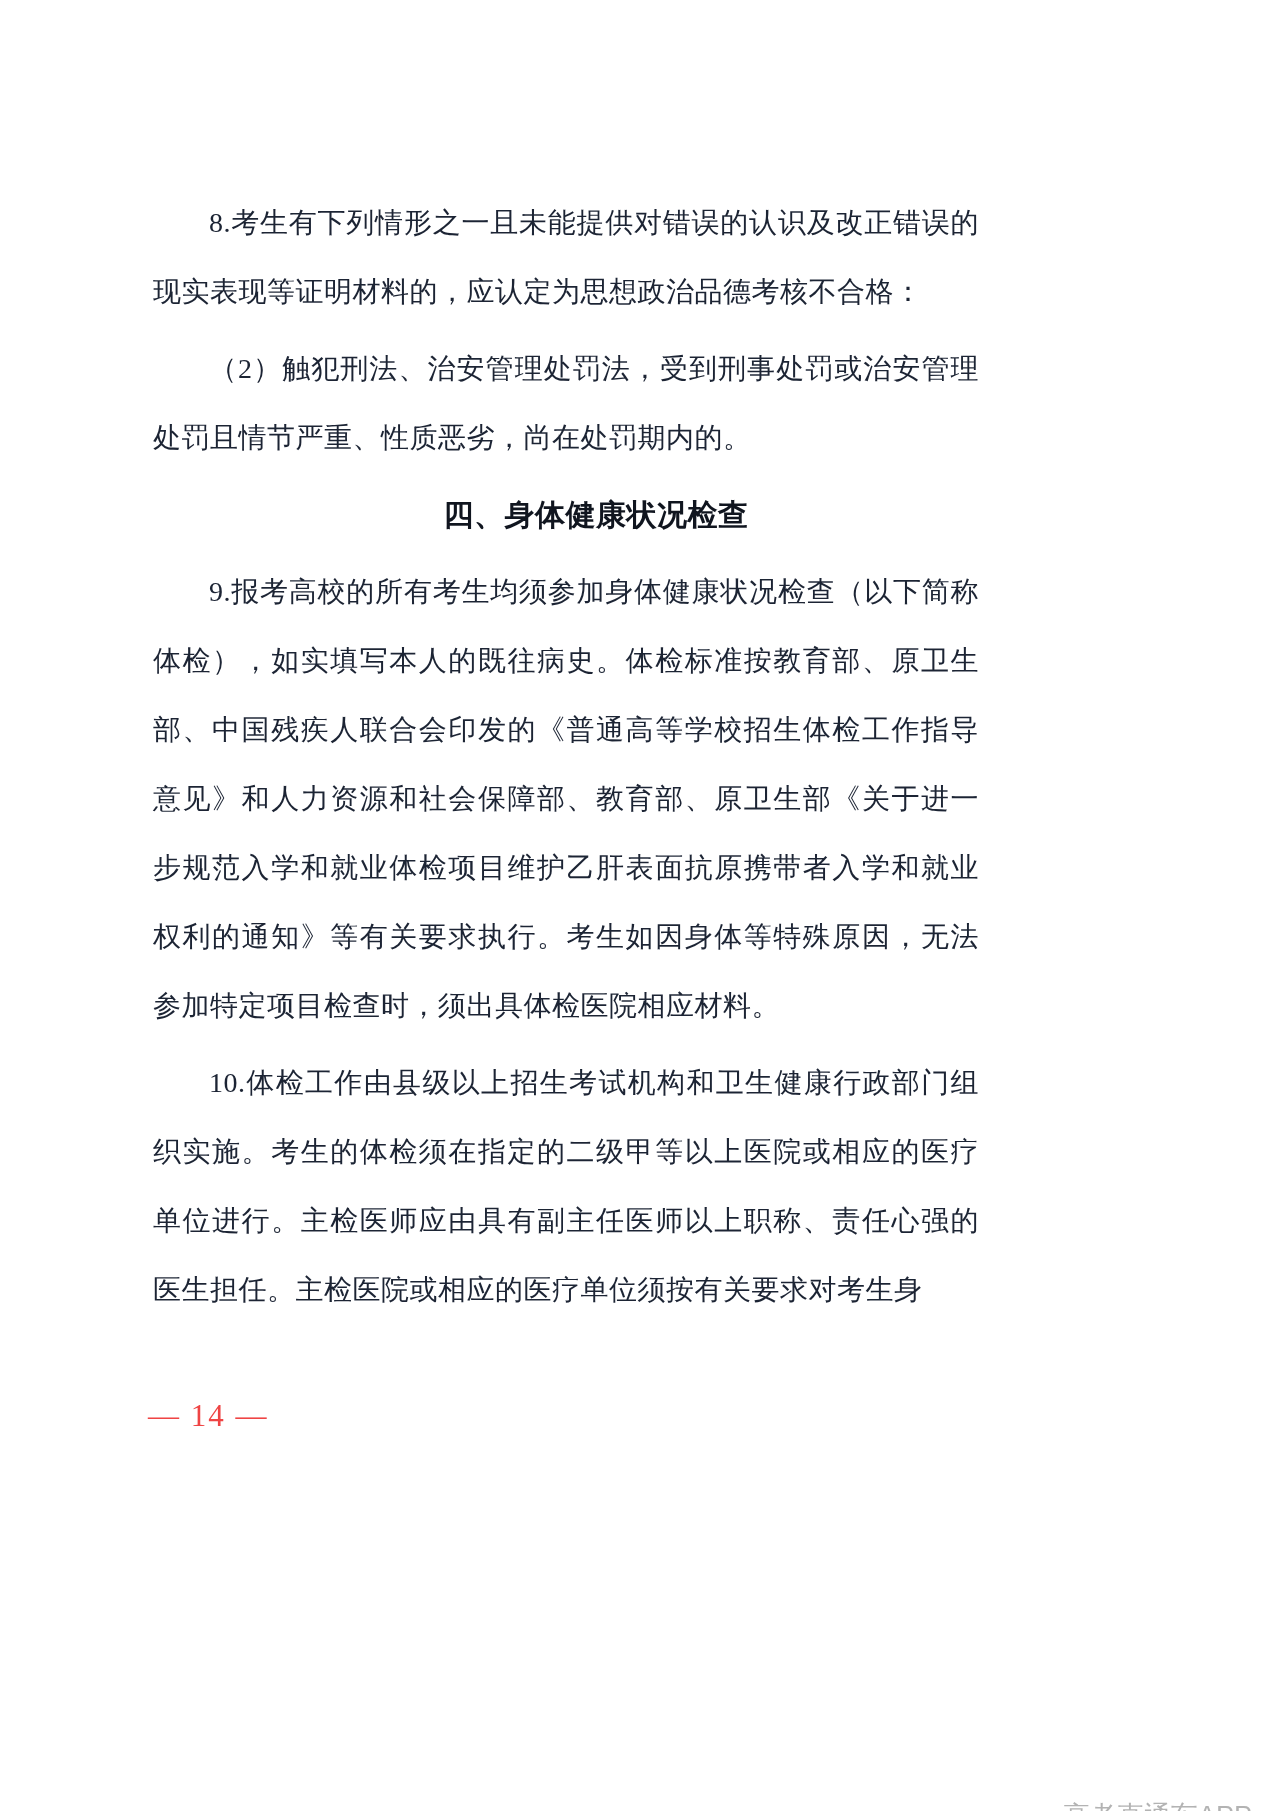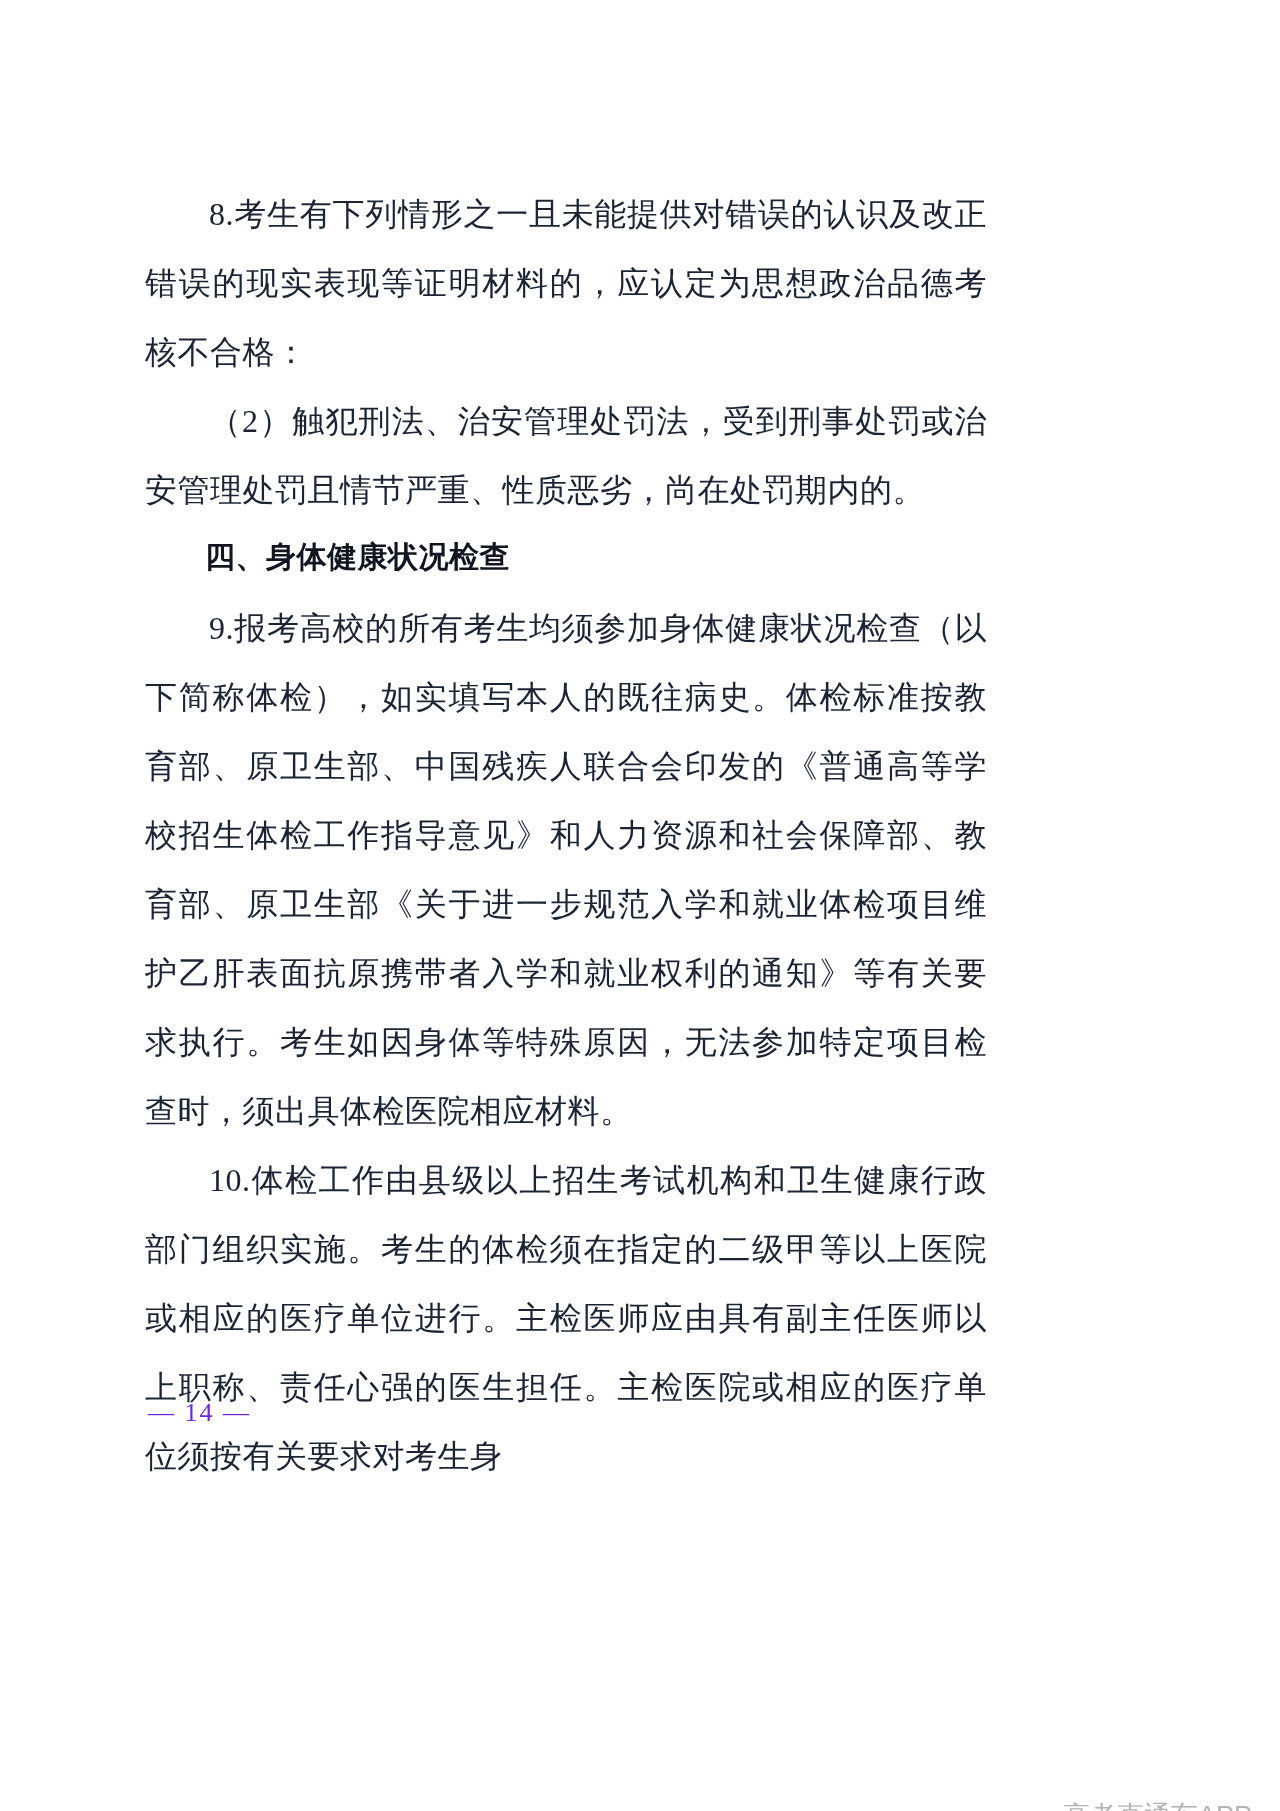--- a/index.html
+++ b/index.html
@@ -16,45 +16,46 @@
     font-family: "Liberation Serif", "DejaVu Serif", serif;
     color: #1c2434;
   }
   .content {
     position: absolute;
     top: 180px;
     left: 145px;
     width: 842px;
   }
   .body-para {
-    margin: 0;
-    font-size: 32px;
+    margin: 8px;
+    font-size: 28px;
     line-height: 69px;
     text-align: justify;
     text-indent: 2em;
     letter-spacing: 0.5px;
     color: #1c2434;
   }
   .section-heading {
     margin: 0;
     font-size: 30px;
     line-height: 69px;
     font-weight: bold;
     text-indent: 2em;
     letter-spacing: 0.5px;
     color: #10151f;
-    font-family: Liberation Mono, monospace;
+    font-family: Liberation Serif, serif;
+    text-align: center;
   }
   .page-number {
     position: absolute;
     top: 1398px;
     left: 148px;
-    font-size: 26px;
+    font-size: 31px;
     letter-spacing: 2px;
-    color: #6d28d9;
+    color: #ef4444;
     font-family: "Liberation Serif", "DejaVu Serif", serif;
   }
   .watermark {
     position: absolute;
     top: 1758px;
     right: 28px;
     font-size: 27px;
     color: #b3b3b3;
     font-family: "Liberation Sans", "DejaVu Sans", sans-serif;
     margin-top: 40px;

